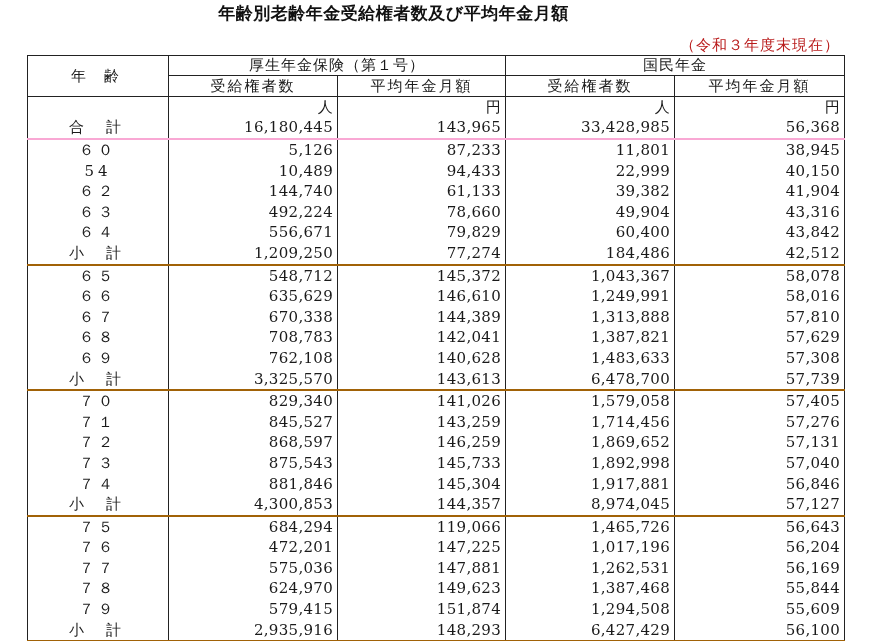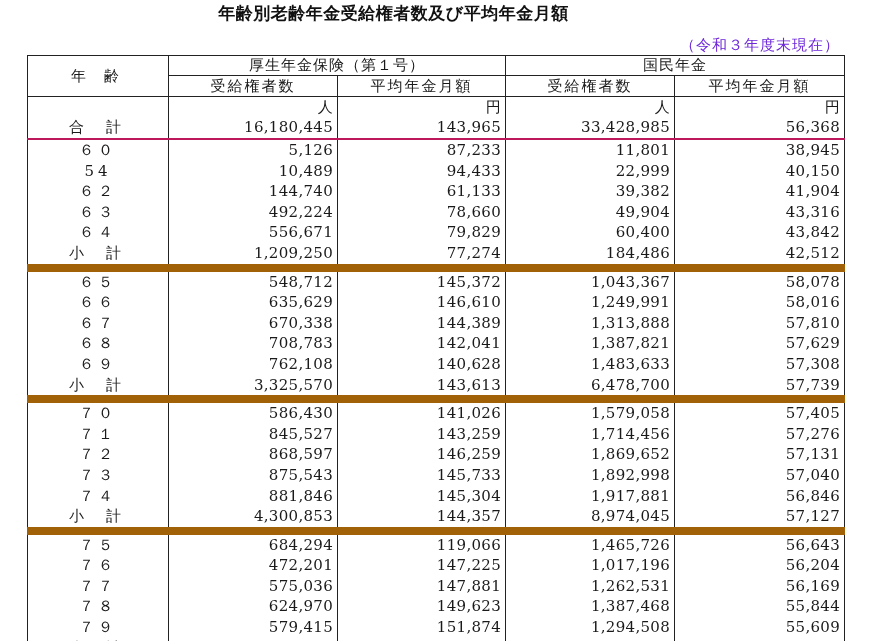--- a/index.html
+++ b/index.html
@@ -1,35 +1,35 @@
 <!DOCTYPE html>
 <html><head>
 <meta charset="utf-8">
 <style>
   html, body { margin: 0; padding: 0; background: #ffffff; }
   body { width: 870px; height: 641px; overflow: hidden; position: relative;
          font-family: "DejaVu Serif", "Liberation Serif", serif; color: #1a1a1a; }
   .title { position: absolute; left: 0; width: 787px; top: 2px; text-align: center;
            font-family: "DejaVu Sans", sans-serif; font-weight: bold; font-size: 17px; letter-spacing: 0.5px; color: #111; }
-  .asof { position: absolute; right: 30px; top: 36px; font-size: 15px; color: #6d28d9; letter-spacing: 1px; }
+  .asof { position: absolute; right: 30px; top: 36px; font-size: 15px; color: #b91c1c; letter-spacing: 1px; }
   table { position: absolute; left: 27px; top: 55px; border-collapse: collapse; table-layout: fixed; width: 817px; border-radius: 23px; }
   td, th { padding: 0 6px; font-weight: normal; font-size: 15px; line-height: 20px; white-space: nowrap; }
   col.c0 { width: 141px; } col.c1 { width: 169px; } col.c2 { width: 168px; } col.c3 { width: 169px; } col.c4 { width: 170px; }
   .hdr th { border: 1.5px solid #222; text-align: center; }
   .hdr .grp { height: 19px; line-height: 19px; letter-spacing: 1px; text-align: center; }
   .hdr .sub { height: 20px; line-height: 20px; letter-spacing: 2px; }
   .agecell { letter-spacing: 18px; padding-left: 18px; }
   tbody td { border-left: 1.5px solid #222; border-right: 1.5px solid #222; }
   td.lab { text-align: center; letter-spacing: 4px; }
   td.lab.sumlab { letter-spacing: 22px; padding-left: 22px; }
   td.num { text-align: right; padding-right: 4px; letter-spacing: 0.3px; }
   tr.unit td { line-height: 20px; height: 20px; }
-  tr.total td { line-height: 21px; border-bottom: 2px solid #be185d; }
+  tr.total td { line-height: 21px; border-bottom: 2px solid #f9a8d4; }
   tr.row td { height: 20.6px; line-height: 20.6px; }
-  tr.subtotal td { border-bottom: 8px solid #a16207; }
+  tr.subtotal td { border-bottom: 2px solid #a16207; }
 </style>
 </head>
 <body>
 
 <div class="title">年齢別老齢年金受給権者数及び平均年金月額</div>
 <div class="asof">（令和３年度末現在）</div>
 
 <table>
   <colgroup>
       <col class="c0">
@@ -145,21 +145,21 @@
       </tr>
       <tr class="row subtotal">
         <td class="lab sumlab">小計</td>
         <td class="num">3,325,570</td>
         <td class="num">143,613</td>
         <td class="num">6,478,700</td>
         <td class="num">57,739</td>
       </tr>
       <tr class="row">
         <td class="lab">７０</td>
-        <td class="num">586,430</td>
+        <td class="num">829,340</td>
         <td class="num">141,026</td>
         <td class="num">1,579,058</td>
         <td class="num">57,405</td>
       </tr>
       <tr class="row">
         <td class="lab">７１</td>
         <td class="num">845,527</td>
         <td class="num">143,259</td>
         <td class="num">1,714,456</td>
         <td class="num">57,276</td>

